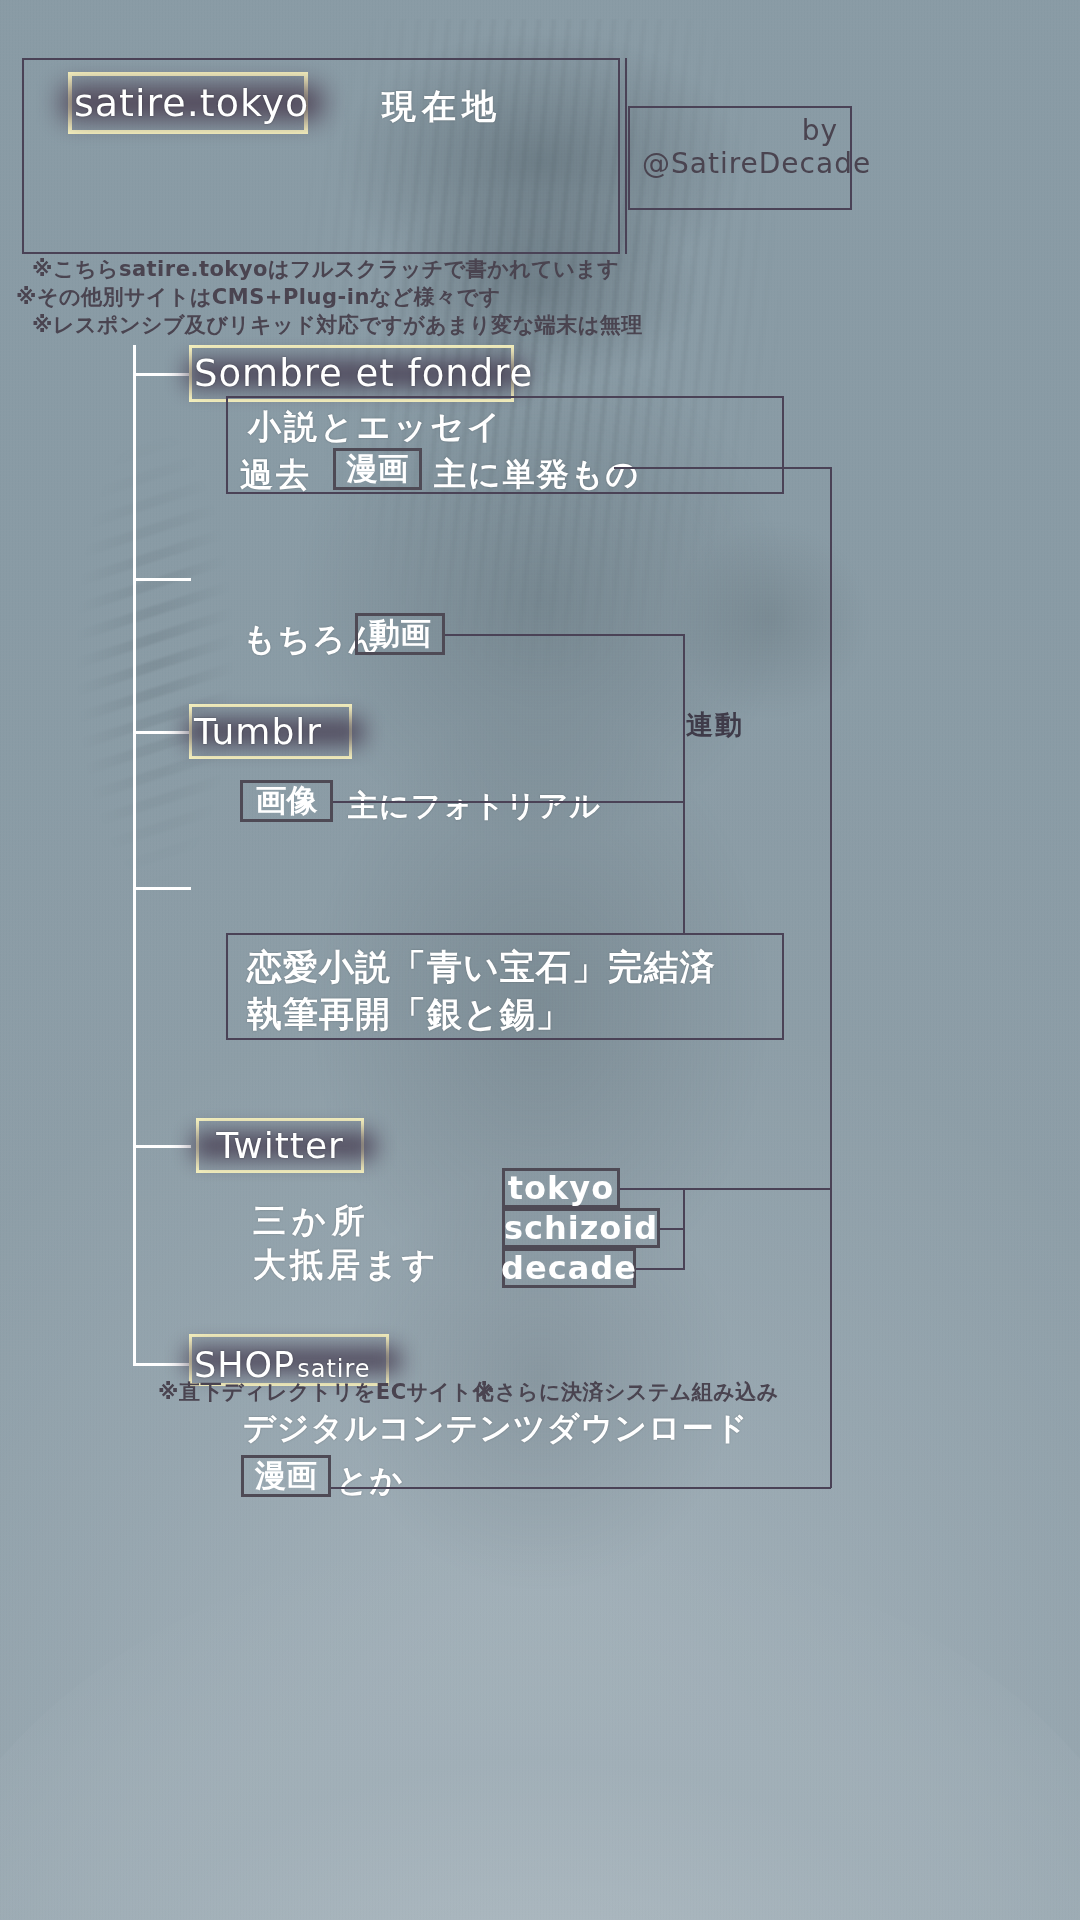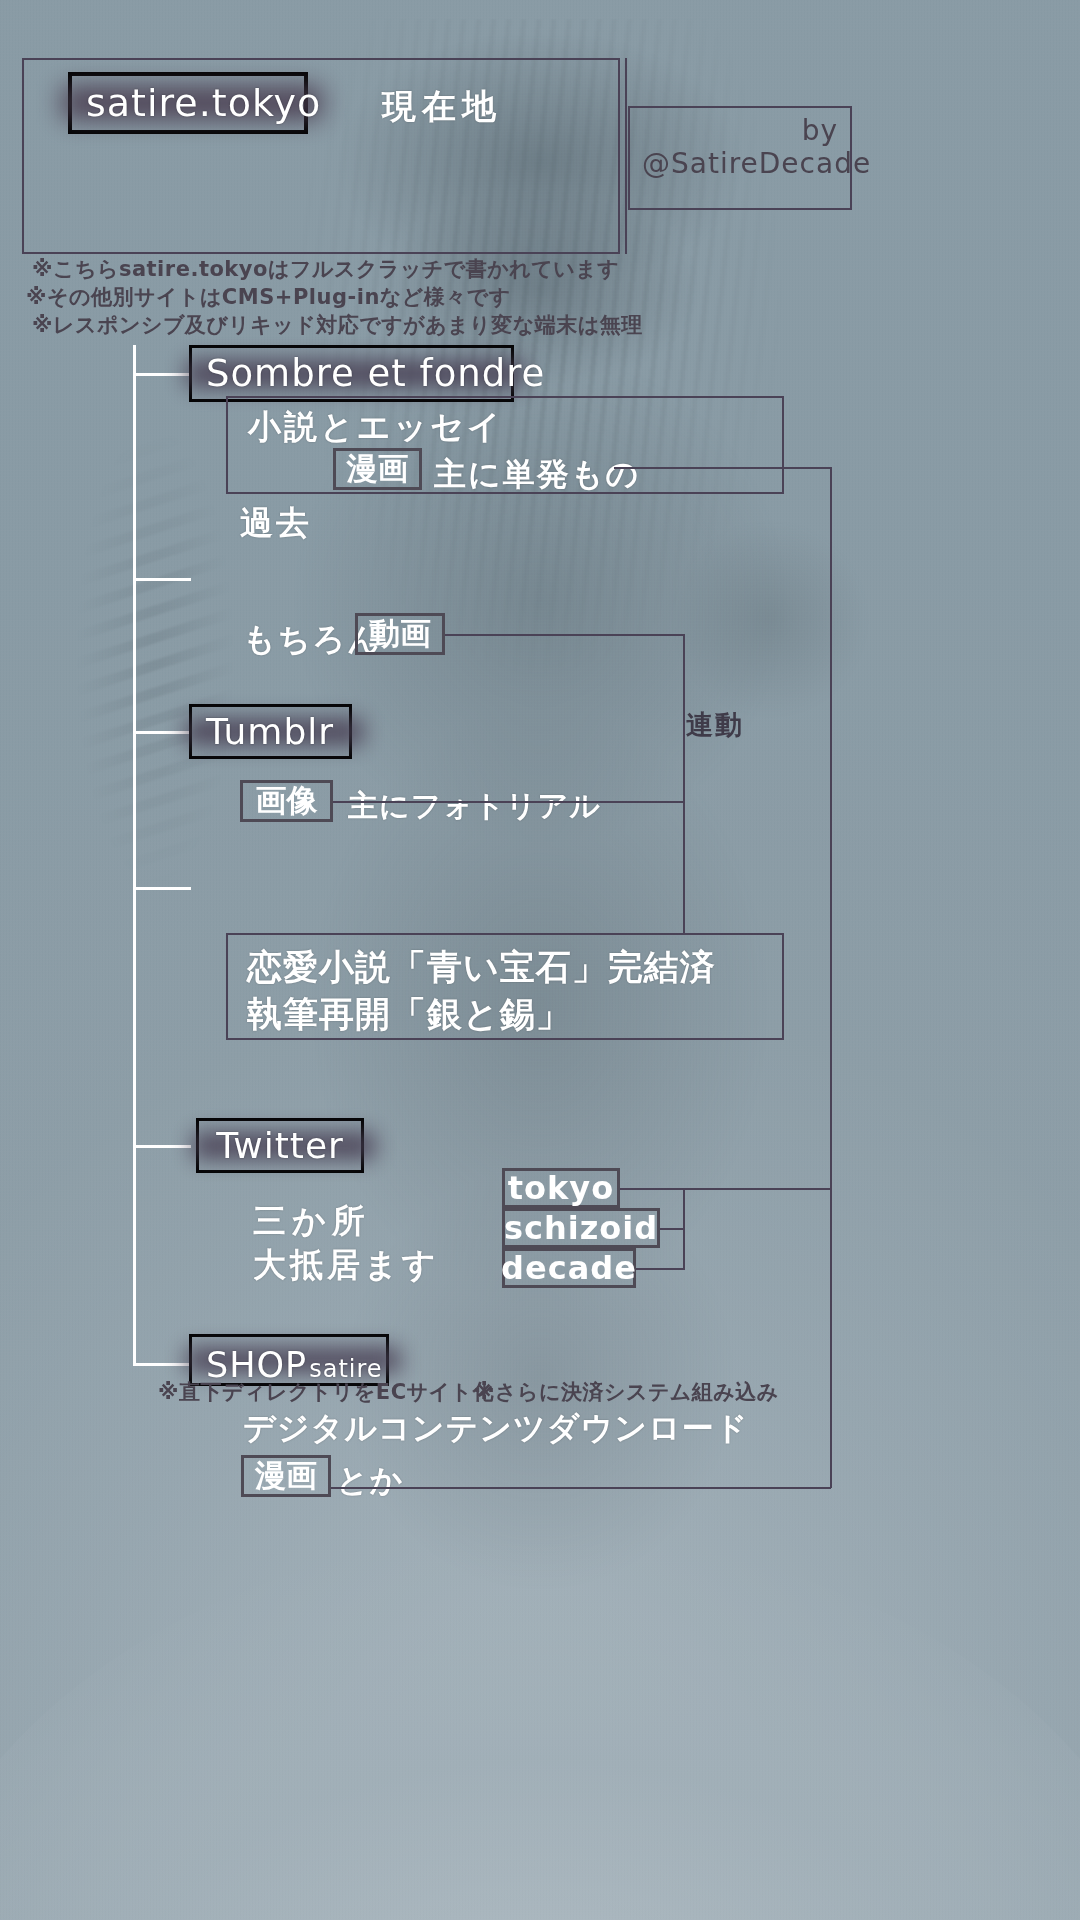--- a/index.html
+++ b/index.html
@@ -62,23 +62,23 @@
       repeating-linear-gradient(0deg, rgba(255,255,255,.05) 0 1px, rgba(0,0,0,0) 1px 3px),
       repeating-linear-gradient(90deg, rgba(0,0,0,.05) 0 1px, rgba(0,0,0,0) 1px 3px);
   }
 
   
   .layer{position:absolute;inset:0;}
 
   
   .chip{
     position:absolute;box-sizing:border-box;
-    border:3px solid #000000;
+    border:3px solid #fef9c3;
     display:flex;align-items:center;
-    padding:0 14px;
+    padding:0 2px;
     color:#ffffff;
     font-family:"DejaVu Sans","Liberation Sans",sans-serif;
     font-weight:400;
     letter-spacing:1px;
     white-space:nowrap;
   }
   .chip .txt{
     position:relative;z-index:2;
     text-shadow:0 0 2px rgba(0,0,0,.35);
   }
@@ -164,36 +164,36 @@
   <div class="label" style="left:382px;top:84px;font-size:34px;letter-spacing:6px;">現在地</div>
 
   <div class="vline" style="left:625px;top:58px;height:196px;"></div>
 
   <div id="credit-box" style="left:628px;top:106px;width:224px;height:104px;">
     <div>by</div>
     <div>@SatireDecade</div>
   </div>
 
   <div class="note" style="left:32px;top:255px;">※こちらsatire.tokyoはフルスクラッチで書かれています</div>
-  <div class="note" style="left:26px;top:283px;">※その他別サイトはCMS+Plug-inなど様々です</div>
+  <div class="note" style="left:16px;top:283px;">※その他別サイトはCMS+Plug-inなど様々です</div>
   <div class="note" style="left:32px;top:311px;">※レスポンシブ及びリキッド対応ですがあまり変な端末は無理</div>
 
   <div class="vline w" style="left:133px;top:345px;height:1015px;"></div>
 
   <div class="hline w" style="left:133px;top:373px;width:58px;"></div>
   <div class="chip" style="left:189px;top:345px;width:325px;height:57px;font-size:37px;">
     <span class="glow"></span>
     <span class="txt">Sombre et fondre</span>
   </div>
 
   <div class="panel" style="left:226px;top:396px;width:558px;height:98px;"></div>
 
   <div class="label" style="left:248px;top:405px;font-size:33px;letter-spacing:3px;">小説とエッセイ</div>
 
-  <div class="label" style="left:240px;top:453px;font-size:33px;letter-spacing:3px;margin-top:48px;">過去</div>
+  <div class="label" style="left:240px;top:453px;font-size:33px;letter-spacing:3px;">過去</div>
   <div class="kw" style="left:333px;top:448px;width:89px;height:42px;font-size:31px;">漫画</div>
   <div class="label" style="left:434px;top:453px;font-size:32px;letter-spacing:2px;">主に単発もの</div>
 
   <div class="hline" style="left:614px;top:467px;width:218px;"></div>
   <div class="vline" style="left:830px;top:467px;height:1021px;"></div>
 
   <div class="hline w" style="left:133px;top:578px;width:58px;"></div>
 
   <div class="label" style="left:243px;top:618px;font-size:32px;letter-spacing:2px;">もちろん</div>
   <div class="kw" style="left:355px;top:613px;width:90px;height:42px;font-size:31px;">動画</div>

